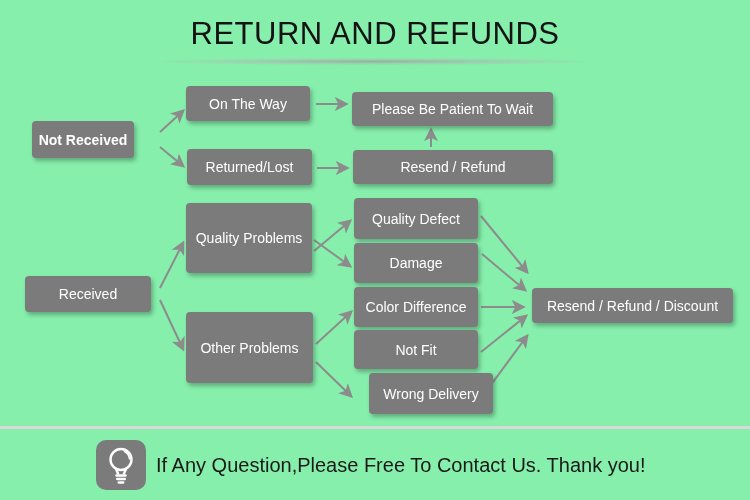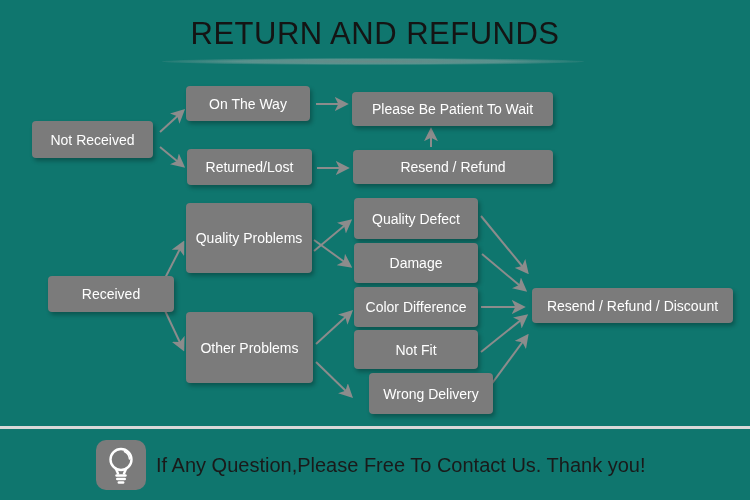--- a/index.html
+++ b/index.html
@@ -4,21 +4,21 @@
 <style>
   html, body { margin: 0; padding: 0; }
   body {
     font-family: "Liberation Sans", sans-serif;
     background: #ffffff;
   }
   .stage {
     position: relative;
     width: 750px;
     height: 500px;
-    background: #0f766e;
+    background: #86efac;
     overflow: hidden;
   }
   .page-title {
     position: absolute;
     top: 16px;
     left: 0;
     width: 100%;
     margin: 0;
     text-align: center;
     font-size: 31px;
@@ -124,36 +124,36 @@
         <line x1="314" y1="240" x2="350" y2="266" marker-end="url(#arrowhead)"></line>
         <line x1="316" y1="344" x2="351" y2="312" marker-end="url(#arrowhead)"></line>
         <line x1="316" y1="362" x2="351" y2="396" marker-end="url(#arrowhead)"></line>
         <line x1="481" y1="216" x2="527" y2="272" marker-end="url(#arrowhead)"></line>
         <line x1="482" y1="254" x2="525" y2="290" marker-end="url(#arrowhead)"></line>
         <line x1="481" y1="307" x2="523" y2="307" marker-end="url(#arrowhead)"></line>
         <line x1="481" y1="352" x2="526" y2="316" marker-end="url(#arrowhead)"></line>
         <line x1="482" y1="397" x2="527" y2="336" marker-end="url(#arrowhead)"></line>
       </svg>
     <div id="flowchart-nodes">
-        <div class="node" style="left: 32px; top: 121px; width: 121px; height: 37px;">
+        <div class="node" style="left: 32px; top: 121px; width: 102px; height: 37px; font-weight: bold;">
           <span>Not Received</span>
         </div>
         <div class="node" style="left: 186px; top: 86px; width: 124px; height: 35px;">
           <span>On The Way</span>
         </div>
         <div class="node" style="left: 187px; top: 149px; width: 125px; height: 36px;">
           <span>Returned/Lost</span>
         </div>
         <div class="node" style="left: 352px; top: 92px; width: 201px; height: 34px;">
           <span>Please Be Patient To Wait</span>
         </div>
         <div class="node" style="left: 353px; top: 150px; width: 200px; height: 34px;">
           <span>Resend / Refund</span>
         </div>
-        <div class="node" style="left: 48px; top: 276px; width: 126px; height: 36px;">
+        <div class="node" style="left: 25px; top: 276px; width: 126px; height: 36px;">
           <span>Received</span>
         </div>
         <div class="node" style="left: 186px; top: 203px; width: 126px; height: 70px;">
           <span>Quality Problems</span>
         </div>
         <div class="node" style="left: 186px; top: 312px; width: 127px; height: 71px; align-items: center;">
           <span>Other Problems</span>
         </div>
         <div class="node" style="left: 354px; top: 198px; width: 124px; height: 41px;">
           <span>Quality Defect</span>

